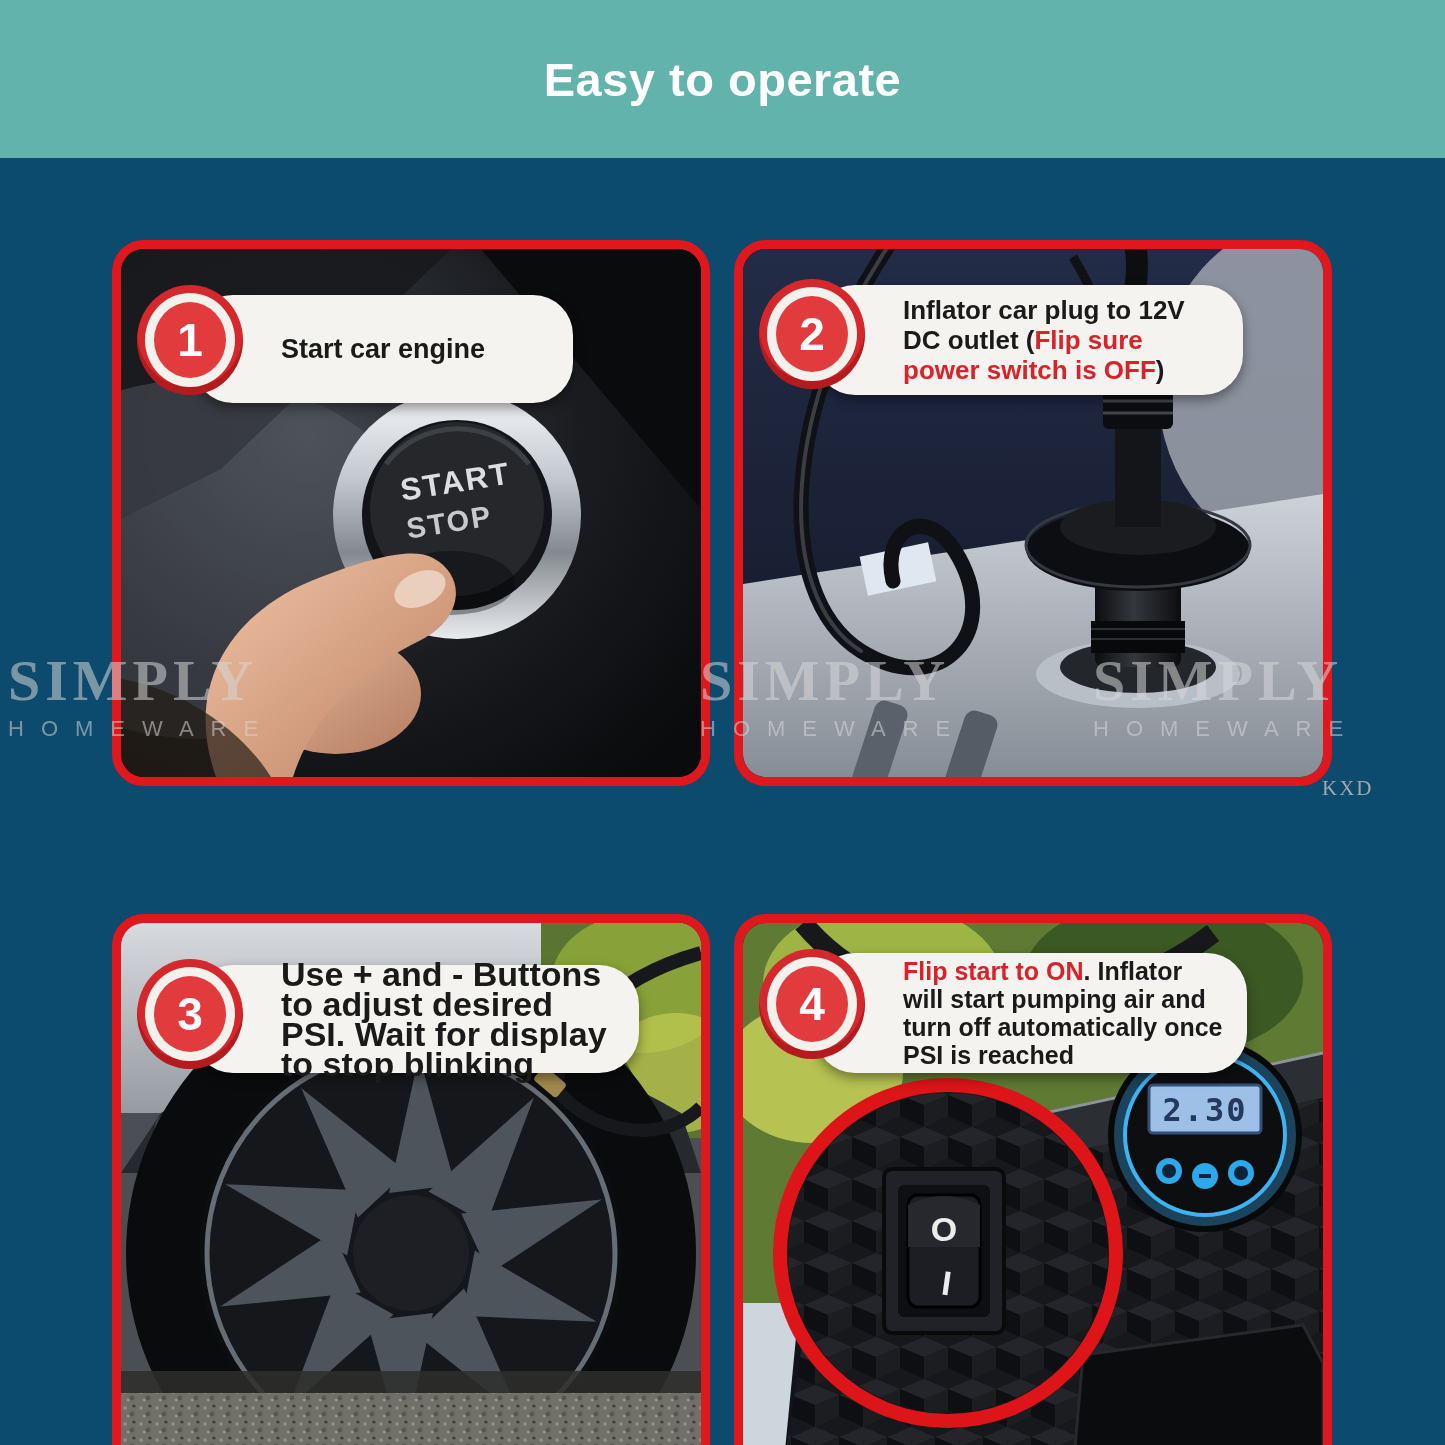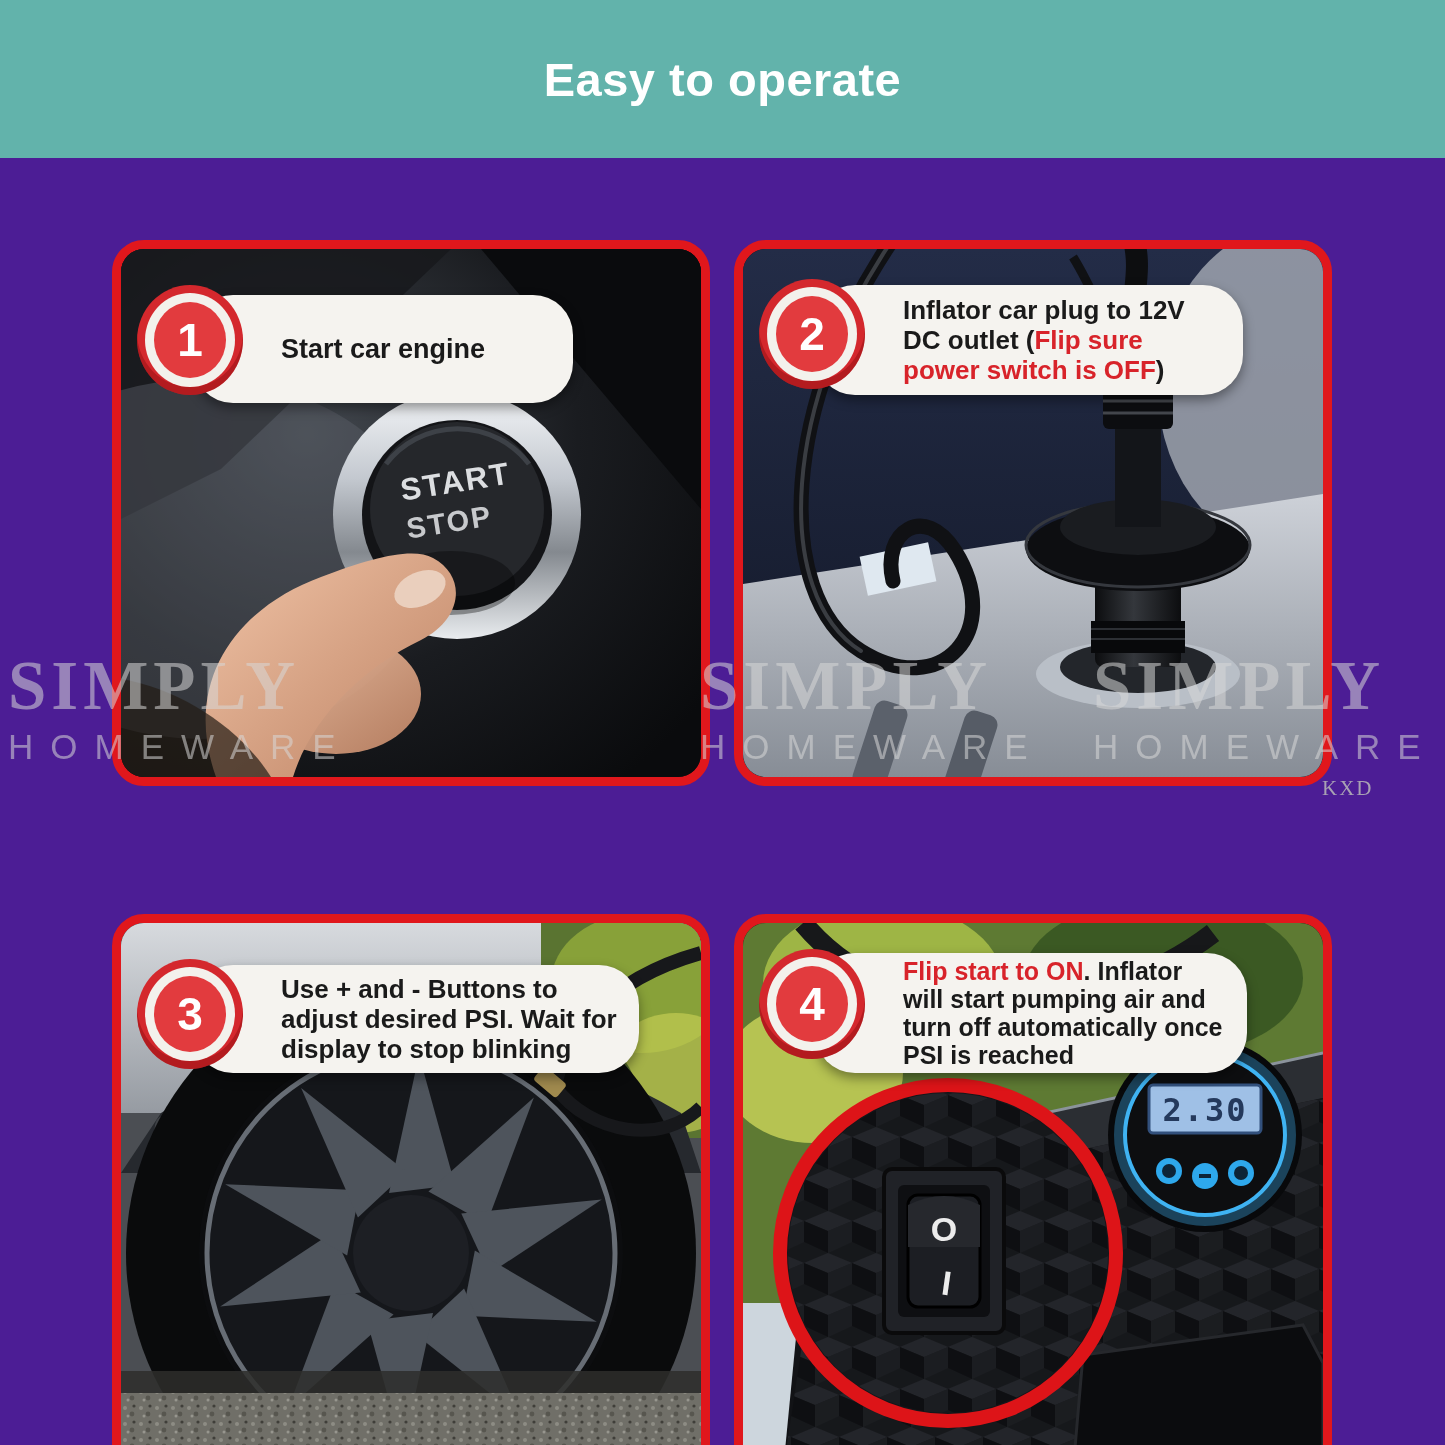--- a/index.html
+++ b/index.html
@@ -1,16 +1,16 @@
 <!DOCTYPE html>
 <html><head>
 <meta charset="utf-8">
 <style>
   html,body { margin:0; padding:0; background:#ffffff; }
-  .canvas { position:relative; width:1445px; height:1445px; overflow:hidden; background:#4c1d95;
+  .canvas { position:relative; width:1445px; height:1445px; overflow:hidden; background:#0c4a6e;
             font-family:"Liberation Sans", sans-serif; }
 
   
   .header { position:absolute; left:0; top:0; width:100%; height:158px; background:#62b3ab;
             display:flex; align-items:center; justify-content:center; }
   .header h1 { margin:0; color:#ffffff; font-size:47px; font-weight:bold; letter-spacing:.5px; }
 
   
   .panel { position:absolute; border:9px solid #e0171c; border-radius:32px; overflow:hidden;
            background:#101113; z-index:2; }
@@ -36,30 +36,30 @@
   .badge { position:absolute; z-index:7; width:106px; height:110px; }
   .badge .outer { position:absolute; inset:0; border-radius:50%; background:#d4282d;
                   box-shadow:inset 0 -8px 0 rgba(140,10,15,.45); }
   .badge .ring  { position:absolute; inset:8px; border-radius:50%; background:#f3f1ec; }
   .badge .inner { position:absolute; inset:17px; border-radius:50%; background:#e23b3e;
                   display:flex; align-items:center; justify-content:center;
                   color:#fff; font-size:46px; font-weight:bold; }
   
   .b1 { left:16px; top:36px; }  .l1 { left:72px; top:46px; width:380px; height:108px; font-size:27px; }
   .b2 { left:16px; top:30px; }  .l2 { left:72px; top:36px; width:428px; height:110px; font-size:26px; line-height:30px; }
-  .b3 { left:16px; top:36px; }  .l3 { left:72px; top:42px; width:446px; height:108px; font-size:26px; line-height:30px; }
+  .b3 { left:16px; top:36px; }  .l3 { left:72px; top:42px; width:446px; height:108px; font-size:34px; line-height:30px; }
   .b4 { left:16px; top:26px; }  .l4 { left:72px; top:30px; width:432px; height:120px; font-size:25px; line-height:28px; }
 
   
   .wm-layer { position:absolute; left:0; top:0; width:100%; height:100%; z-index:30; pointer-events:none; }
   .wm { position:absolute; top:652px; }
   .wm-a { left:8px; } .wm-b { left:700px; } .wm-c { left:1093px; }
-  .wm .word { font-family:"Liberation Serif", serif; font-size:69px; font-weight:bold;
+  .wm .word { font-family:"Liberation Serif", serif; font-size:58px; font-weight:bold;
               letter-spacing:5px; color:rgba(215,215,215,0.55); line-height:1; }
-  .wm .sub  { font-size:35px; letter-spacing:17px; color:rgba(215,215,215,0.55); margin-top:6px;
+  .wm .sub  { font-size:22px; letter-spacing:17px; color:rgba(215,215,215,0.55); margin-top:6px;
               font-weight:normal; }
   .kxd { position:absolute; left:1322px; top:776px; font-family:"Liberation Serif", serif;
          font-size:21px; letter-spacing:2px; color:rgba(185,185,185,0.85); }
 </style>
 </head>
 <body>
 
 <div class="canvas">
 
   <div class="header">

